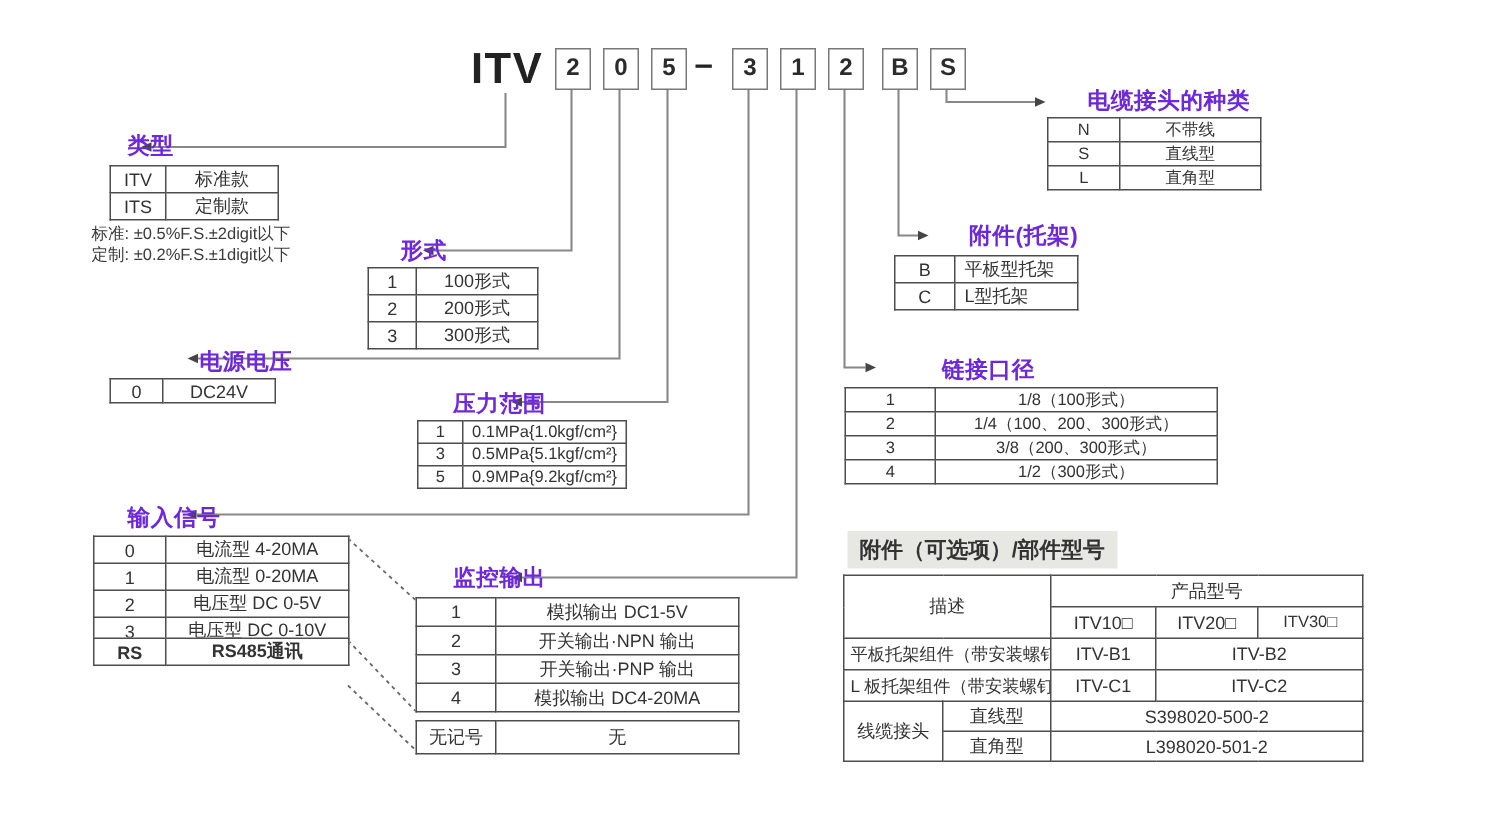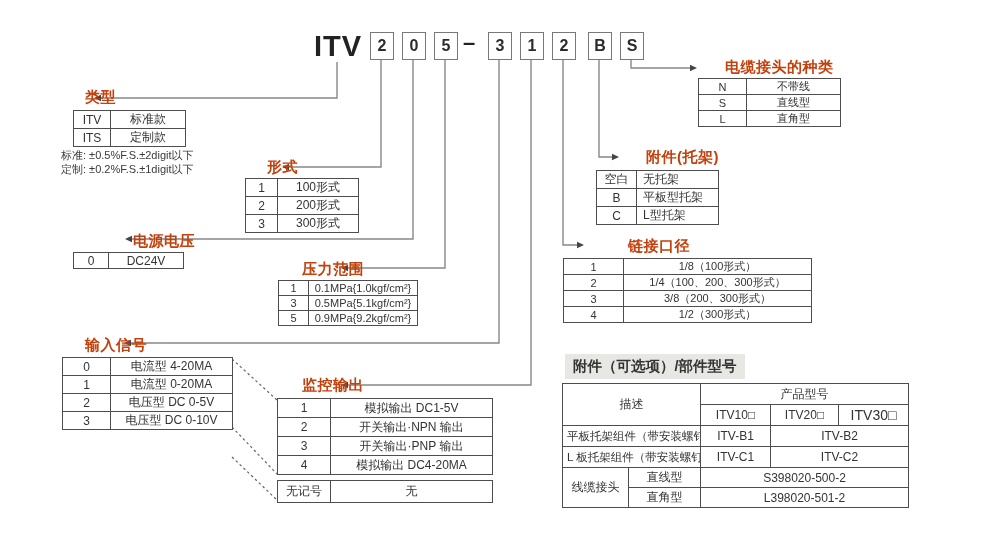--- a/index.html
+++ b/index.html
@@ -2,21 +2,21 @@
 <html><head>
 <meta charset="utf-8">
 <style>
   html,body{margin:0;padding:0;}
   body{
     width:1000px;height:545px;position:relative;background:#ffffff;
     font-family:"Liberation Sans","DejaVu Sans",sans-serif;color:#333;
     overflow:hidden;
   }
   #wires{position:absolute;left:0;top:0;width:1000px;height:545px;z-index:0;}
-  .lbl{position:absolute;z-index:2;font-size:15px;font-weight:700;color:#c2410c;white-space:nowrap;letter-spacing:0.5px;padding-left:24px;}
+  .lbl{position:absolute;z-index:2;font-size:15px;font-weight:700;color:#6d28d9;white-space:nowrap;letter-spacing:0.5px;padding-left:24px;}
   .note{position:absolute;z-index:2;font-size:11px;color:#3a3a3a;white-space:nowrap;}
   table.t{position:absolute;z-index:2;border-collapse:collapse;table-layout:fixed;background:#fff;}
   table.t td{border:1.4px solid #4d4d4d;text-align:center;vertical-align:middle;color:#333;
              padding:0 2px;white-space:nowrap;overflow:hidden;}
   .fs12 td{font-size:12px;}
   .fs11 td{font-size:11px;}
   .bold td{font-weight:700;}
   
   .code-prefix{position:absolute;z-index:2;font-size:29px;font-weight:700;color:#222;letter-spacing:1px;}
   .code-box{position:absolute;z-index:2;width:22px;height:26px;border:1.6px solid #787878;
@@ -172,20 +172,24 @@
     <td>电压型 DC 0-10V</td>
   </tr>
 </tbody>
   </table>
 <table class="t fs12 bold" style="left:62px;top:425px;width:170px;">
   <colgroup>
       <col style="width:48px">
       <col style="width:122px">
     </colgroup>
   <tbody>
+  <tr style="height:15px">
+    <td>RS</td>
+    <td>RS485通讯</td>
+  </tr>
 </tbody>
   </table>
 
 <div class="lbl" style="left:278px;top:376px;">监控输出</div>
 <table class="t fs12" style="left:277px;top:398px;width:215px;">
   <colgroup>
       <col style="width:53px">
       <col style="width:162px">
     </colgroup>
   <tbody>
@@ -242,24 +246,20 @@
 </tbody>
   </table>
 
 <div class="lbl" style="left:622px;top:148px;">附件(托架)</div>
 <table class="t fs12" style="left:596px;top:170px;width:122px;">
   <colgroup>
       <col style="width:40px">
       <col style="width:82px">
     </colgroup>
   <tbody>
-      <tr style="height:16px">
-    <td>空白</td>
-    <td style="text-align:left;padding-left:6px;">无托架</td>
-  </tr>
   <tr style="height:16px">
     <td>B</td>
     <td style="text-align:left;padding-left:6px;">平板型托架</td>
   </tr>
   <tr style="height:16px">
     <td>C</td>
     <td style="text-align:left;padding-left:6px;">L型托架</td>
   </tr>
 </tbody>
   </table>
@@ -300,21 +300,21 @@
       <col style="width:70px">
   </colgroup>
   <tbody>
       <tr style="height:21px">
     <td colspan="2" rowspan="2">描述</td>
     <td colspan="3">产品型号</td>
   </tr>
   <tr style="height:21px">
     <td>ITV10□</td>
     <td>ITV20□</td>
-    <td style="font-size:14px;">ITV30□</td>
+    <td style="font-size:11px;">ITV30□</td>
   </tr>
   <tr style="height:21px">
     <td colspan="2" style="text-align:left;padding-left:4px;font-size:11.5px;">平板托架组件（带安装螺钉）</td>
     <td>ITV-B1</td>
     <td colspan="2">ITV-B2</td>
   </tr>
   <tr style="height:21px">
     <td colspan="2" style="text-align:left;padding-left:4px;font-size:11.5px;">L 板托架组件（带安装螺钉）</td>
     <td>ITV-C1</td>
     <td colspan="2">ITV-C2</td>

